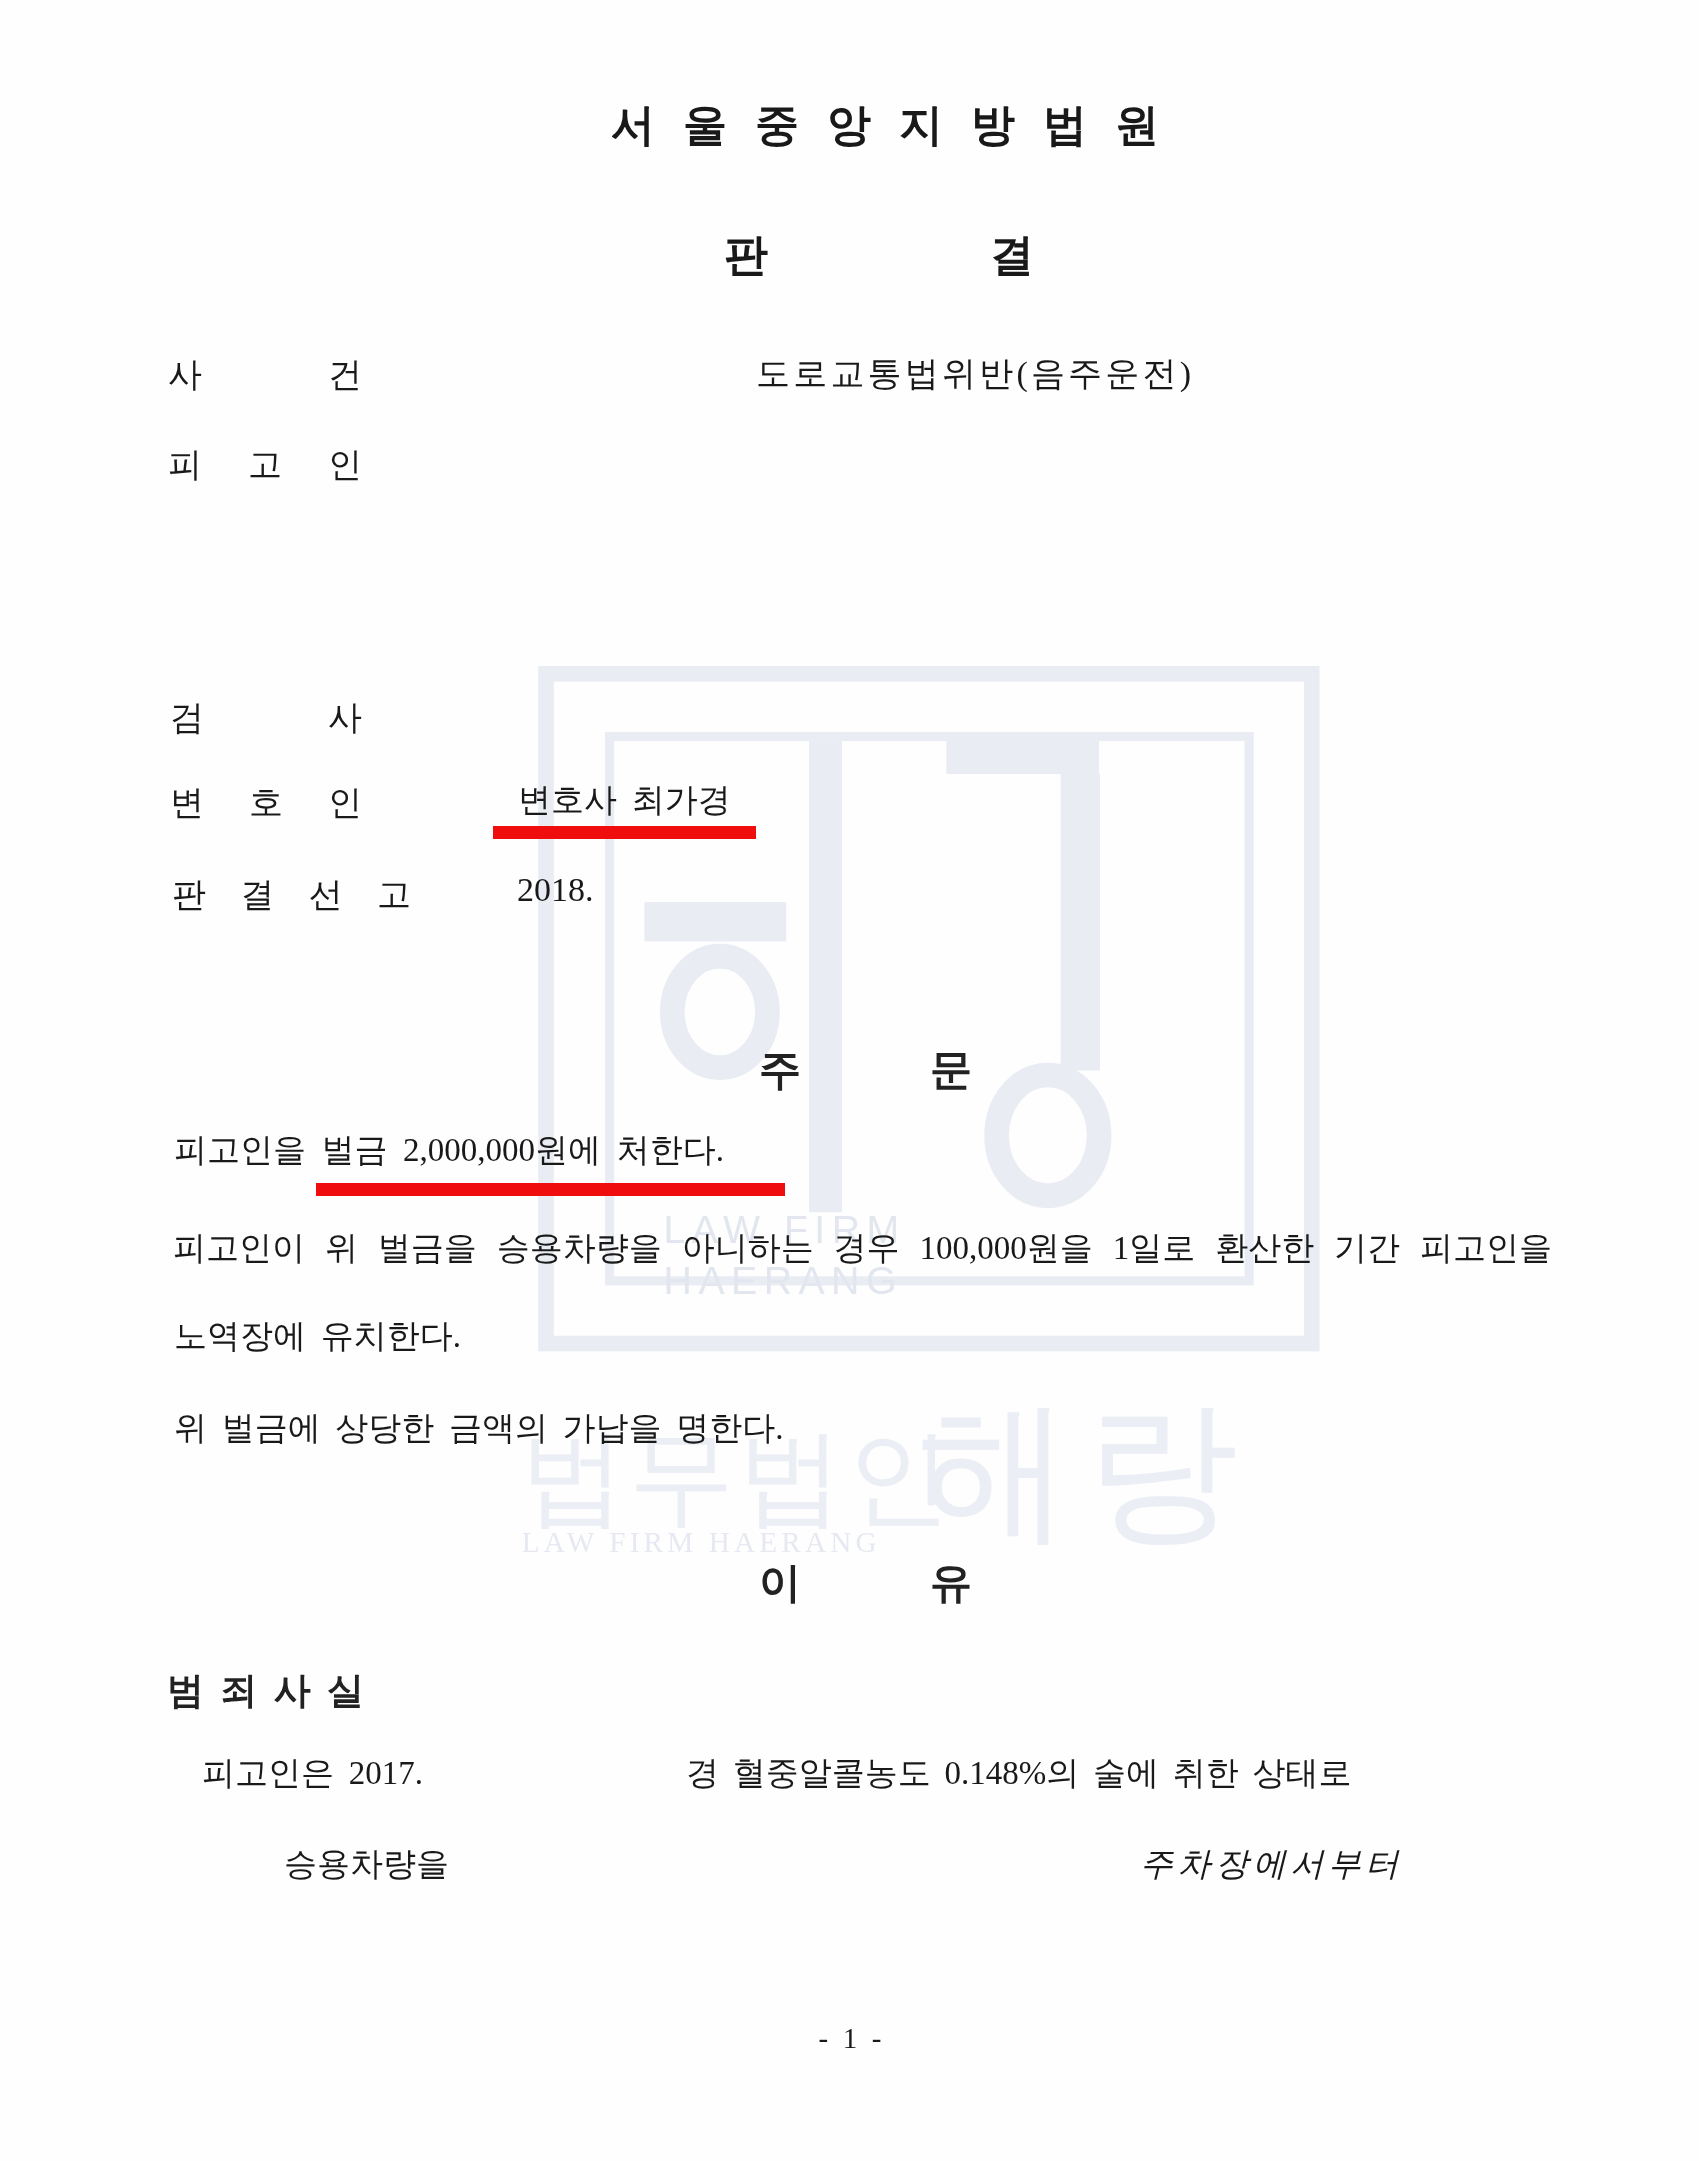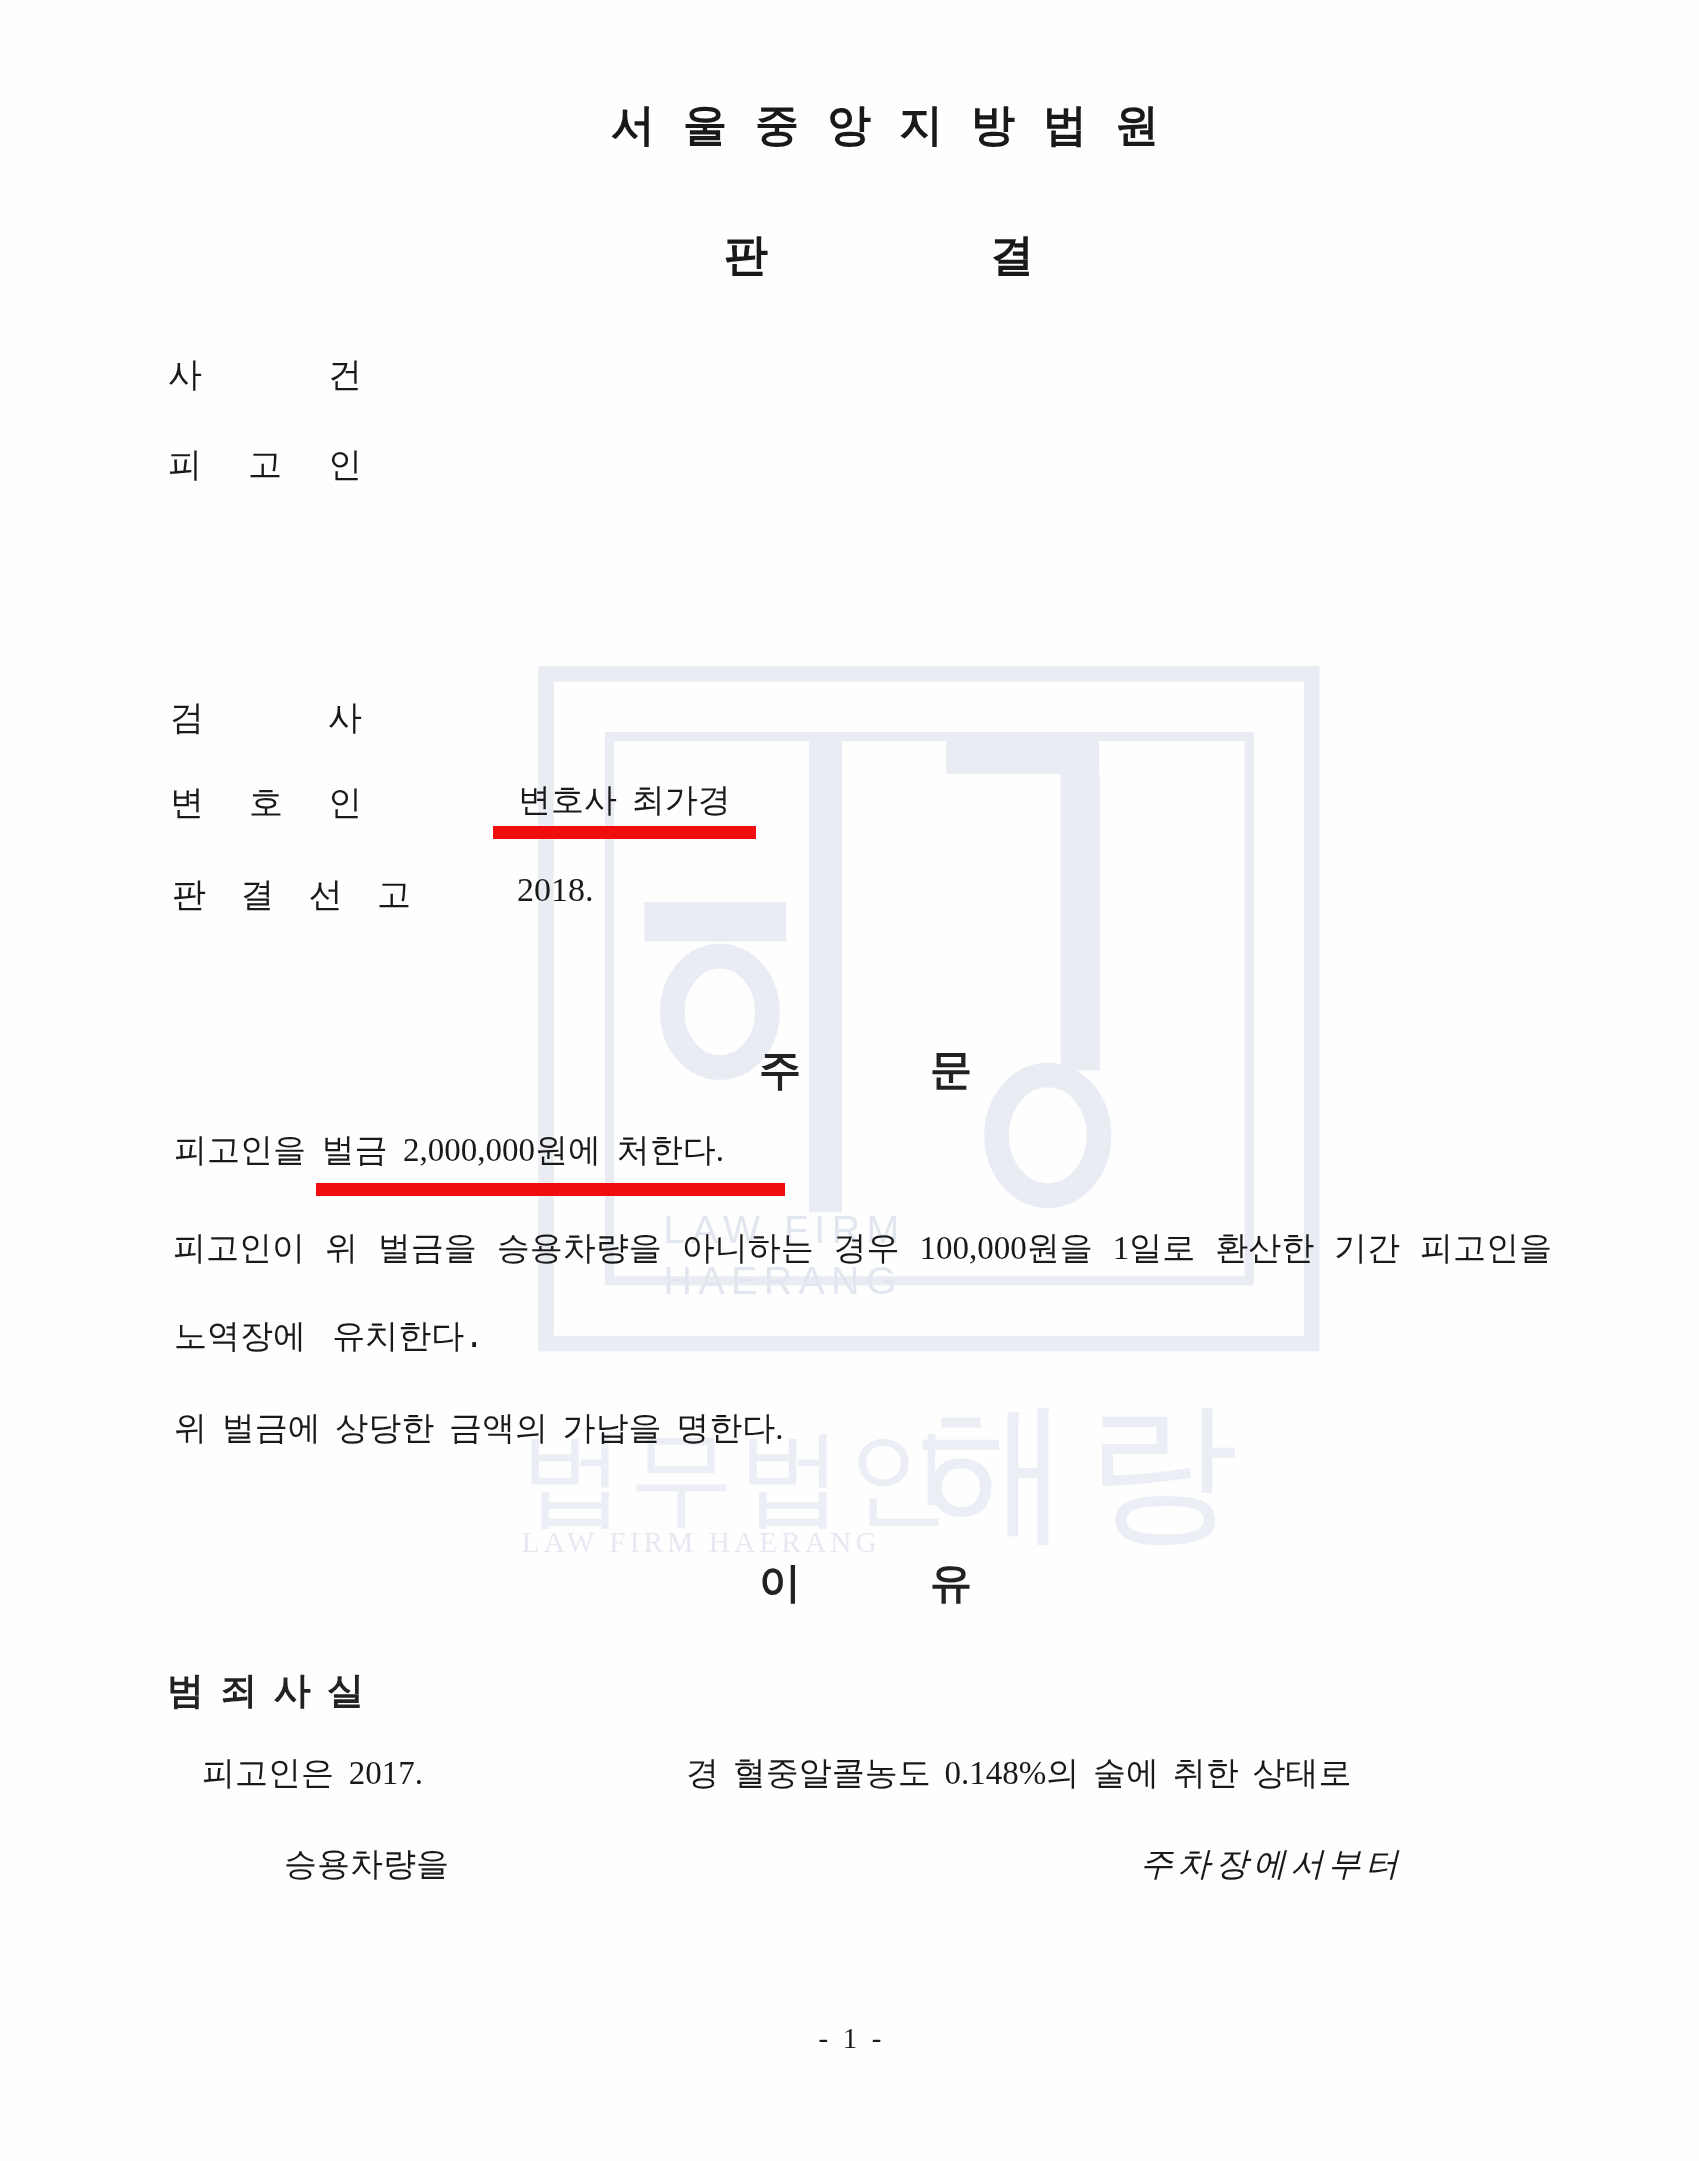--- a/index.html
+++ b/index.html
@@ -44,21 +44,21 @@
   .sec-heading { font-family: "Liberation Sans", "DejaVu Sans", sans-serif;
     font-weight: bold; font-size: 42px; color: #222; }
   .hd-order   { top: 1042px; left: 759px; width: 213px; }
   .hd-reasons { top: 1555px; left: 759px; width: 213px; }
 
   .body-line { font-size: 33px; word-spacing: 6.4px; }
   .ln-order1 { top: 1128px; left: 174px; word-spacing: 7.3px; }
   .ln-order2 { top: 1226px; left: 173px; width: 1379px; white-space: normal;
     font-size: 33px; word-spacing: 2.7px;
     text-align: justify; text-align-last: justify; }
-  .ln-order3 { top: 1314px; left: 174px; font-family: Liberation Mono, monospace; }
+  .ln-order3 { top: 1314px; left: 174px; }
   .ln-order4 { top: 1406px; left: 174px; }
 
   .sub-heading { top: 1666px; left: 167px; width: 197px;
     font-family: "Liberation Sans", "DejaVu Sans", sans-serif;
     font-weight: bold; font-size: 37px; color: #222; }
 
   .facts1-left  { top: 1751px; left: 202px; text-align: center;  }
   .facts1-right { top: 1751px; left: 686px; word-spacing: 5.5px; }
   .facts2-left  { top: 1842px; left: 284px;  }
   .facts2-right { top: 1842px; left: 1140px; letter-spacing: 4.6px; font-style: italic; }
@@ -112,20 +112,21 @@
 
   <div class="char-spread doc-title">
       <span>판</span>
       <span>결</span>
     </div>
 
   <div class="char-spread field-label lbl-case">
       <span>사</span>
       <span>건</span>
     </div>
+  <div class="txt val-case">도로교통법위반(음주운전)</div>
 
   <div class="char-spread field-label lbl-defendant">
       <span>피</span>
       <span>고</span>
       <span>인</span>
     </div>
 
   <div class="char-spread field-label lbl-prosecutor">
       <span>검</span>
       <span>사</span>

